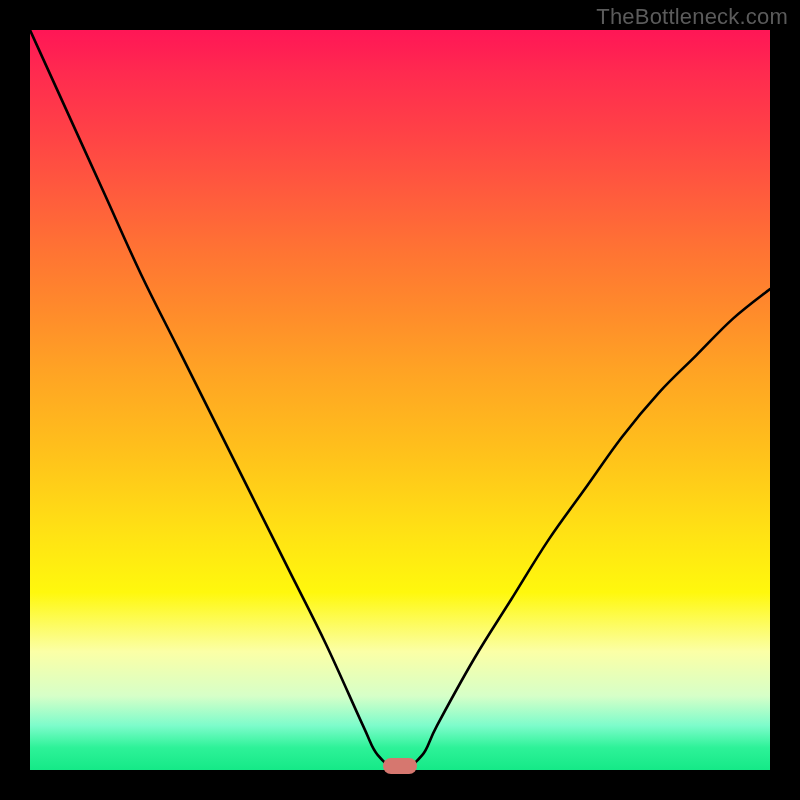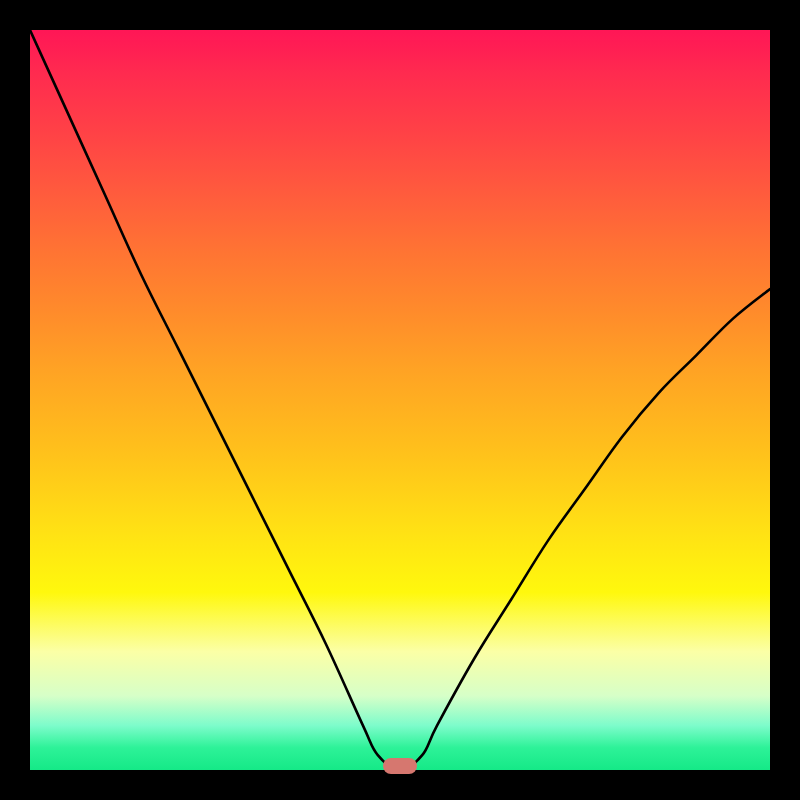--- a/index.html
+++ b/index.html
@@ -57,19 +57,20 @@
     font-family: Arial, Helvetica, sans-serif;
     font-size: 22px;
     color: #5b5b5b;
     letter-spacing: 0.2px;
   }
 </style>
 </head>
 <body>
 
 <div class="stage">
+  <div class="watermark">TheBottleneck.com</div>
   <div class="plot">
     <svg class="curve" viewBox="0 0 740 740" preserveAspectRatio="none">
       <path id="curve-path" fill="none" stroke="#000" stroke-width="2.6" stroke-linecap="round" d="M 0.00 0.00 C 6.66 14.65, 23.68 52.10, 37.00 81.40 C 50.32 110.70, 60.68 133.50, 74.00 162.80 C 87.32 192.10, 97.68 216.23, 111.00 244.20 C 124.32 272.17, 134.68 291.56, 148.00 318.20 C 161.32 344.84, 171.68 365.56, 185.00 392.20 C 198.32 418.84, 208.68 439.56, 222.00 466.20 C 235.32 492.84, 245.68 513.56, 259.00 540.20 C 272.32 566.84, 282.68 586.23, 296.00 614.20 C 309.32 642.17, 323.68 675.62, 333.00 695.60 C 342.32 715.58, 341.14 717.21, 347.80 725.20 C 354.46 733.19, 362.01 740.00, 370.00 740.00 C 377.99 740.00, 385.54 733.19, 392.20 725.20 C 398.86 717.21, 397.68 712.92, 407.00 695.60 C 416.32 678.28, 430.68 651.64, 444.00 629.00 C 457.32 606.36, 467.68 591.11, 481.00 569.80 C 494.32 548.49, 504.68 530.58, 518.00 510.60 C 531.32 490.62, 541.68 477.45, 555.00 458.80 C 568.32 440.15, 578.68 424.32, 592.00 407.00 C 605.32 389.68, 615.68 377.25, 629.00 362.60 C 642.32 347.95, 652.68 338.92, 666.00 325.60 C 679.32 312.28, 689.68 300.59, 703.00 288.60 C 716.32 276.61, 733.34 264.33, 740.00 259.00"></path>
     </svg>
     <div id="marker" class="marker" style="left: 370px; top: 736px;"></div>
   </div>
 </div>
 
 </body></html>

